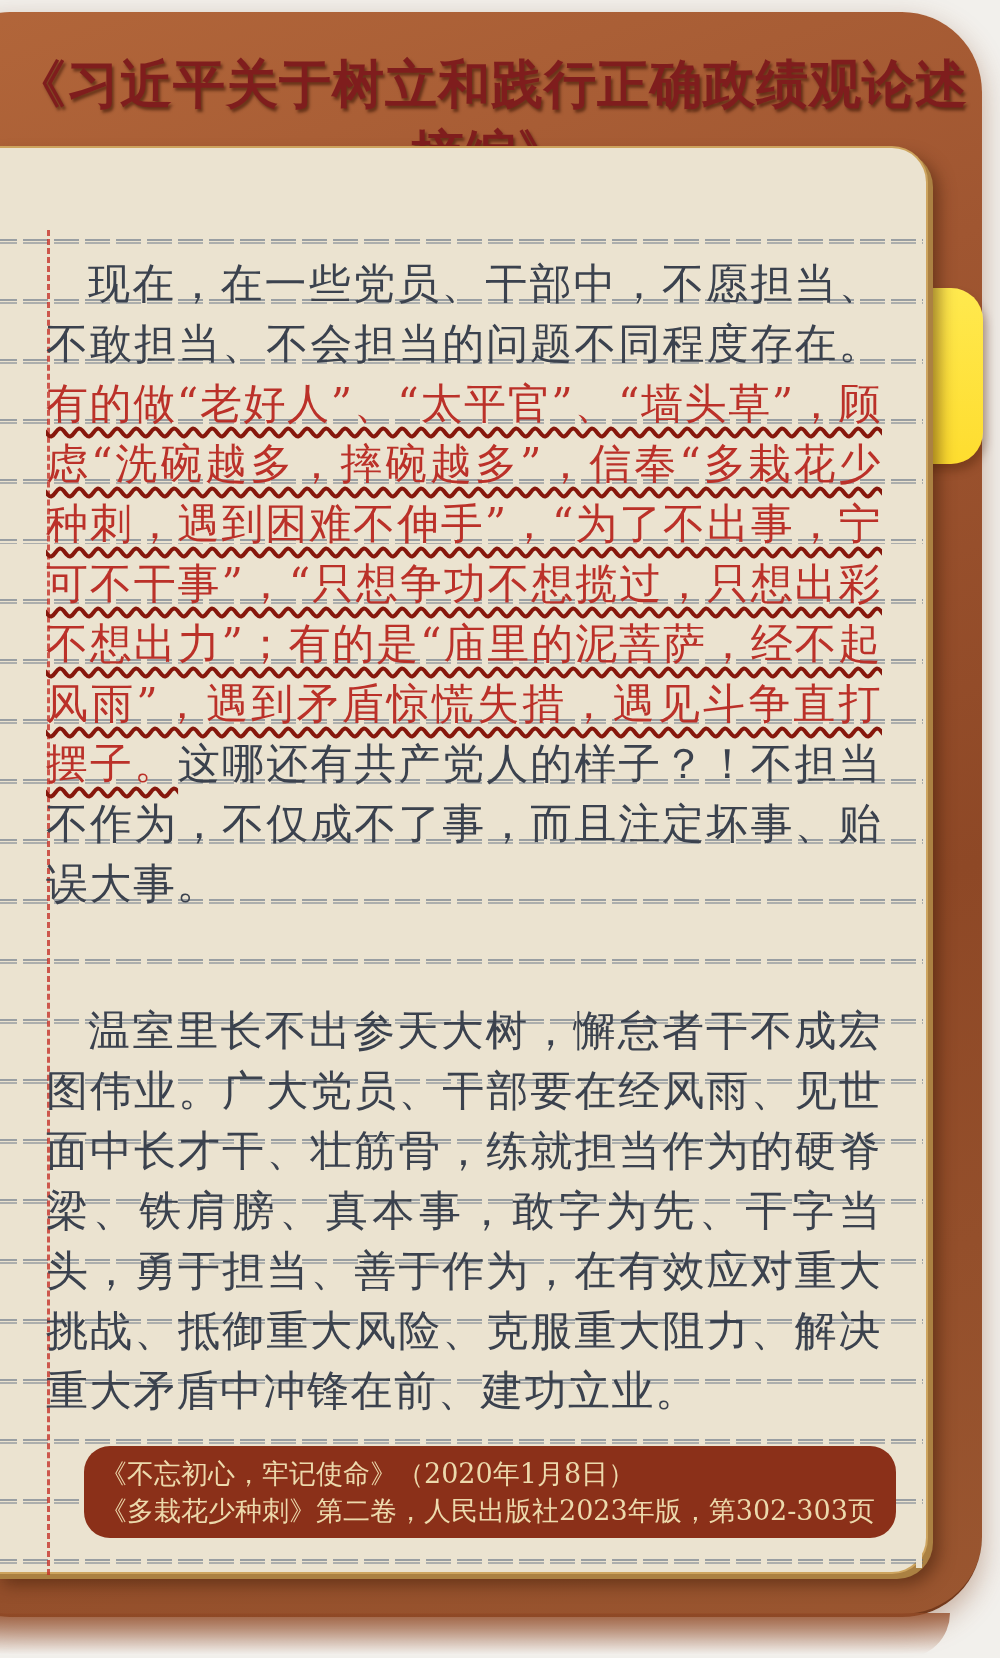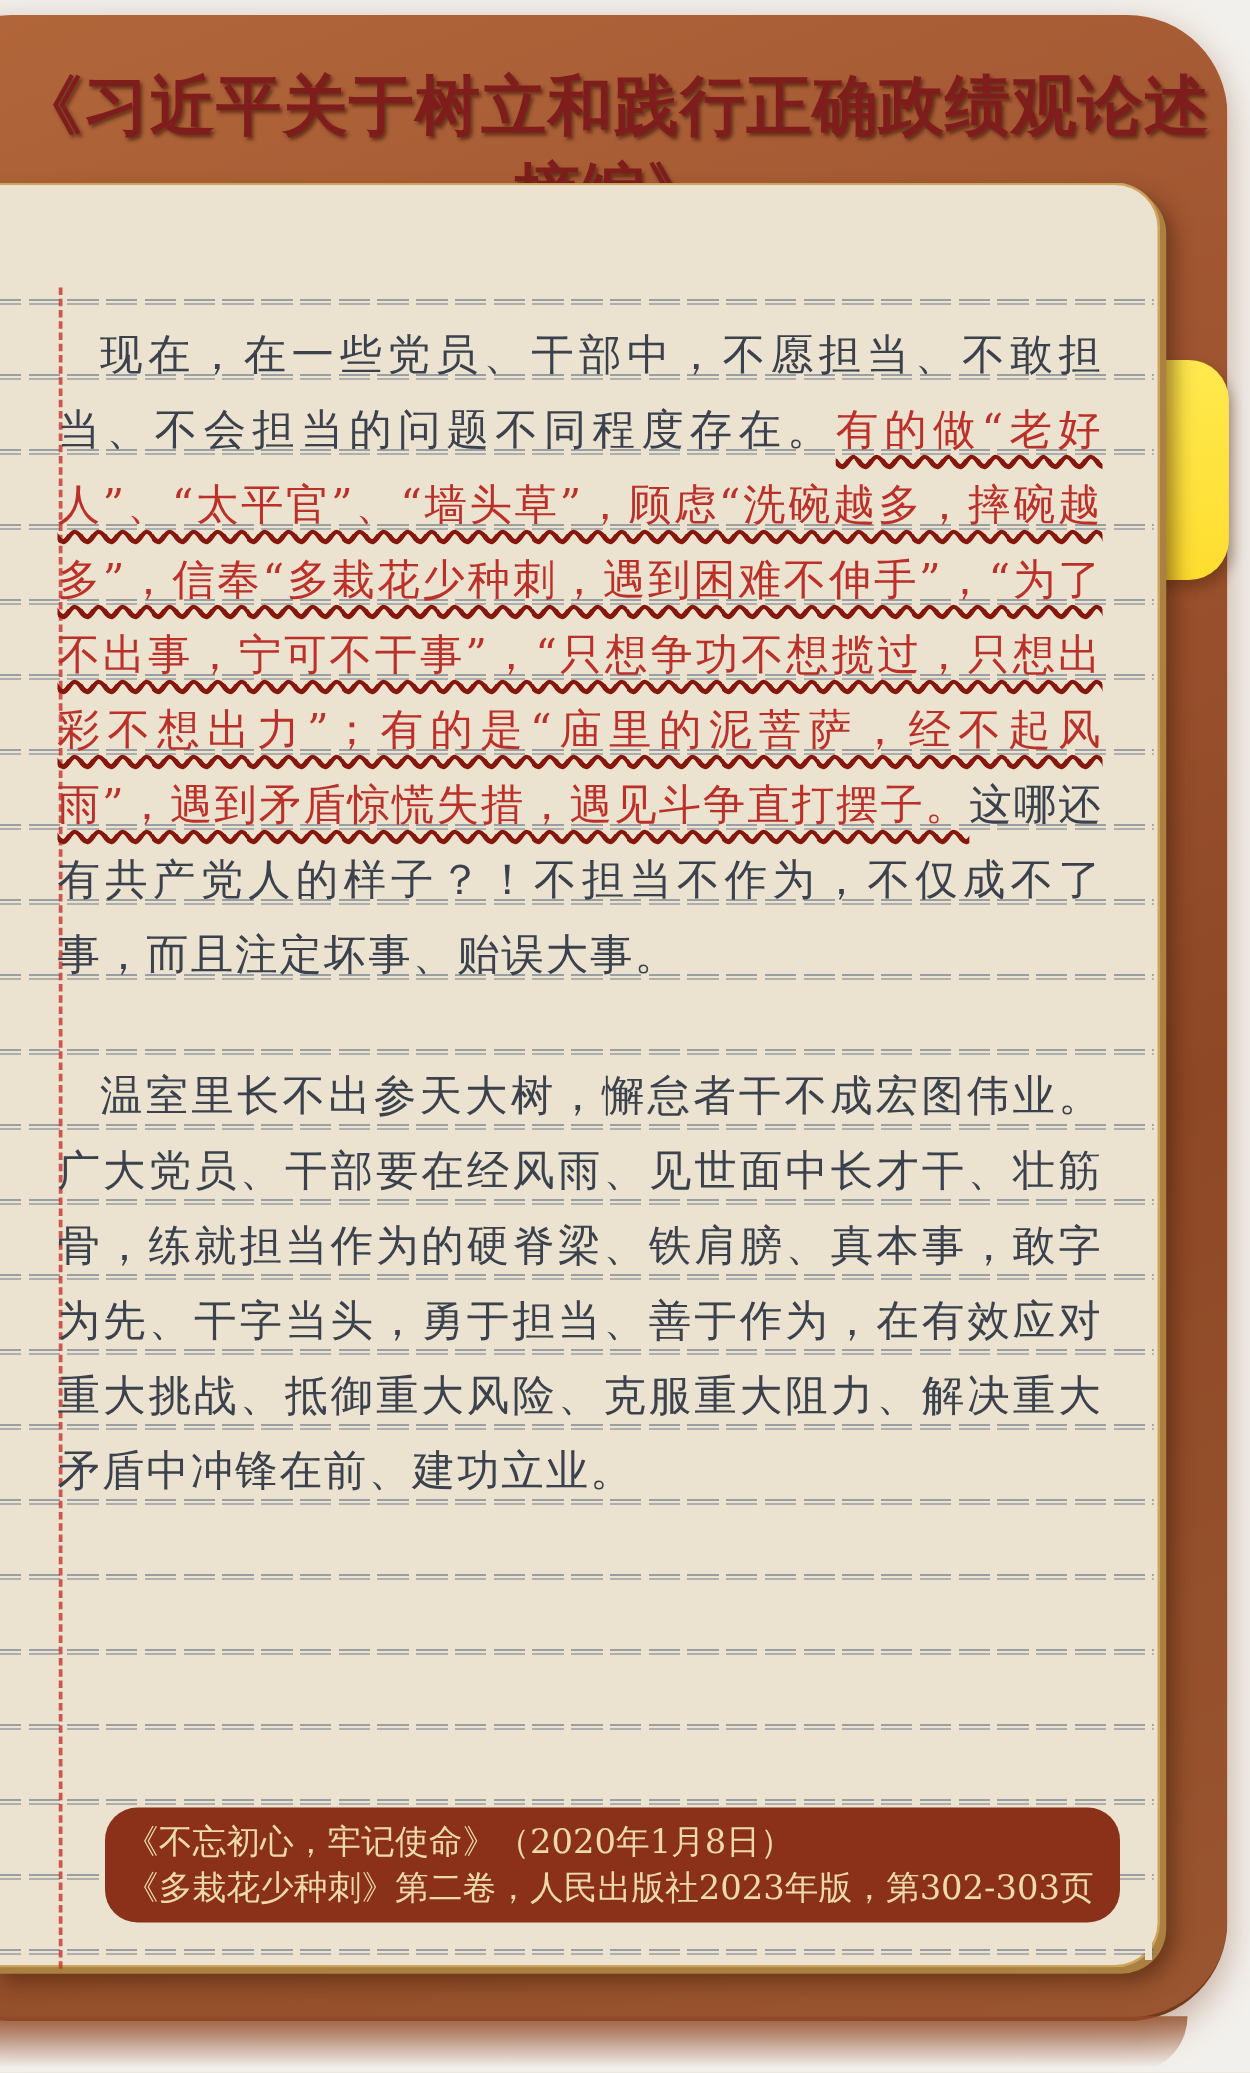--- a/index.html
+++ b/index.html
@@ -67,24 +67,24 @@
   .margin-line{
     position:absolute;left:55px;top:82px;height:1345px;width:0;
     border-left:3px dashed rgba(196,48,38,.78);
   }
 
   
   .content{position:absolute;left:54px;top:106px;width:836px;z-index:2;}
   .para{
     margin:0;text-indent:1em;
     font-family:"DejaVu Serif",serif;
-    font-size:34px;line-height:60px;letter-spacing:1.5px;
+    font-size:42px;line-height:60px;letter-spacing:1.5px;
     text-align:justify;color:#3b424e;
   }
-  .para + .para{margin-top:53px;}
+  .para + .para{margin-top:87px;}
   .t-black{color:#3b424e;}
   .t-red{
     color:#bb3129;
     text-decoration:underline;
     text-decoration-style:wavy;
     text-decoration-color:#86170c;
     text-decoration-thickness:4px;
     text-underline-offset:9px;
   }
 

